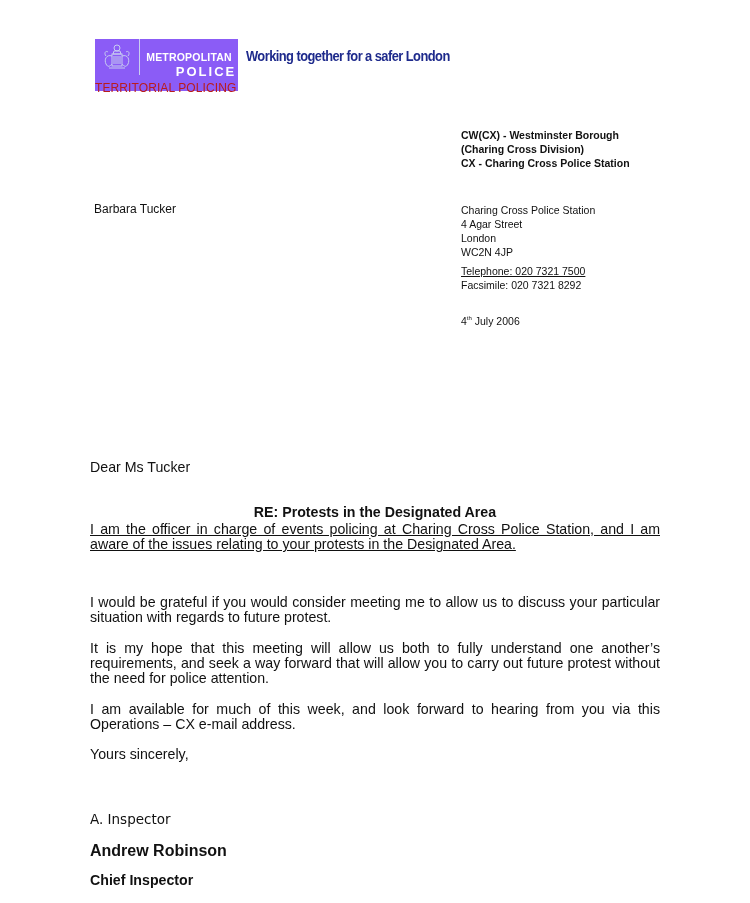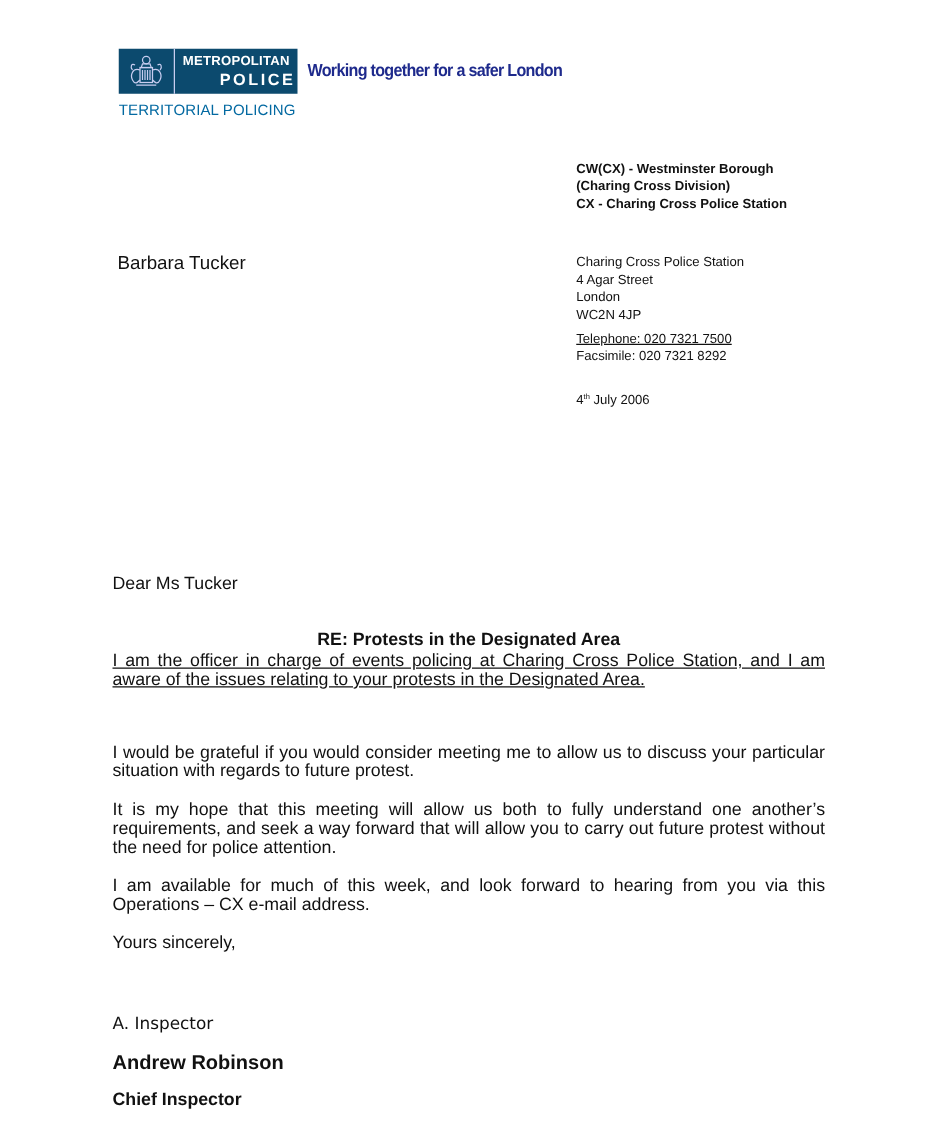--- a/index.html
+++ b/index.html
@@ -1,32 +1,32 @@
 <!DOCTYPE html>
 <html><head>
   <meta charset="utf-8">
   <style>
     html, body { margin: 0; padding: 0; background: #ffffff; }
     body { width: 750px; height: 903px; position: relative; overflow: hidden;
            font-family: "Liberation Sans", sans-serif; color: #111; }
     .abs { position: absolute; }
 
     
-    #logo-box { left: 95px; top: 39px; width: 143px; height: 36px; background: #0c4a6e; display: flex; }
+    #logo-box { left: 95px; top: 39px; width: 143px; height: 52px; background: #8b5cf6; display: flex; }
     #crest { width: 44px; height: 36px; display: flex; align-items: center; justify-content: center; border-right: 1px solid #c8cdf0; }
     #logo-text { flex: 1; display: flex; flex-direction: column; align-items: center; justify-content: center; color: #fff; font-weight: bold; line-height: 1; }
     #logo-line1 { font-size: 10.5px; letter-spacing: 0.2px; }
     #logo-line2 { font-size: 13px; letter-spacing: 2px; margin-top: 3px; padding-left: 34px; }
     #tagline { left: 246px; top: 48px; font-size: 14px; font-weight: bold; color: #1e2a8c; letter-spacing: -0.6px; transform: scaleX(0.92); transform-origin: left; }
-    #territorial { left: 95px; top: 81px; font-size: 12px; color: #0369a1; letter-spacing: 0.1px; }
+    #territorial { left: 95px; top: 81px; font-size: 12px; color: #b91c1c; letter-spacing: 0.1px; }
 
     
     .div-line { left: 461px; font-size: 10.5px; font-weight: bold; line-height: 14px; }
     .addr { left: 461px; font-size: 10.5px; line-height: 14px; }
-    #recipient { left: 94px; top: 202px; font-size: 15px; }
+    #recipient { left: 94px; top: 202px; font-size: 12px; }
     sup { font-size: 6px; }
 
     
     .body-text { left: 90px; width: 570px; font-size: 14.2px; line-height: 15px; text-align: justify; }
     #salutation { left: 90px; top: 459px; font-size: 14.2px; }
     #subject { left: 90px; width: 570px; top: 504px; font-size: 14.2px; font-weight: bold; text-align: center; }
     #signature { left: 90px; top: 811px; font-size: 13.5px; font-family: "DejaVu Sans", sans-serif; }
     #sign-name { left: 90px; top: 842px; font-size: 16px; font-weight: bold; }
     #sign-title { left: 90px; top: 872px; font-size: 14.2px; font-weight: bold; }
   </style>

